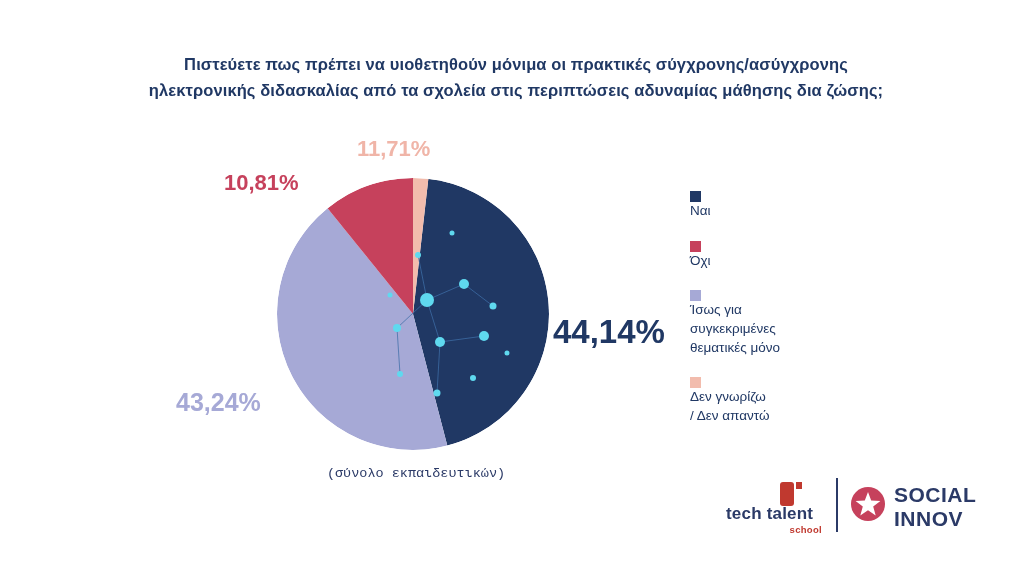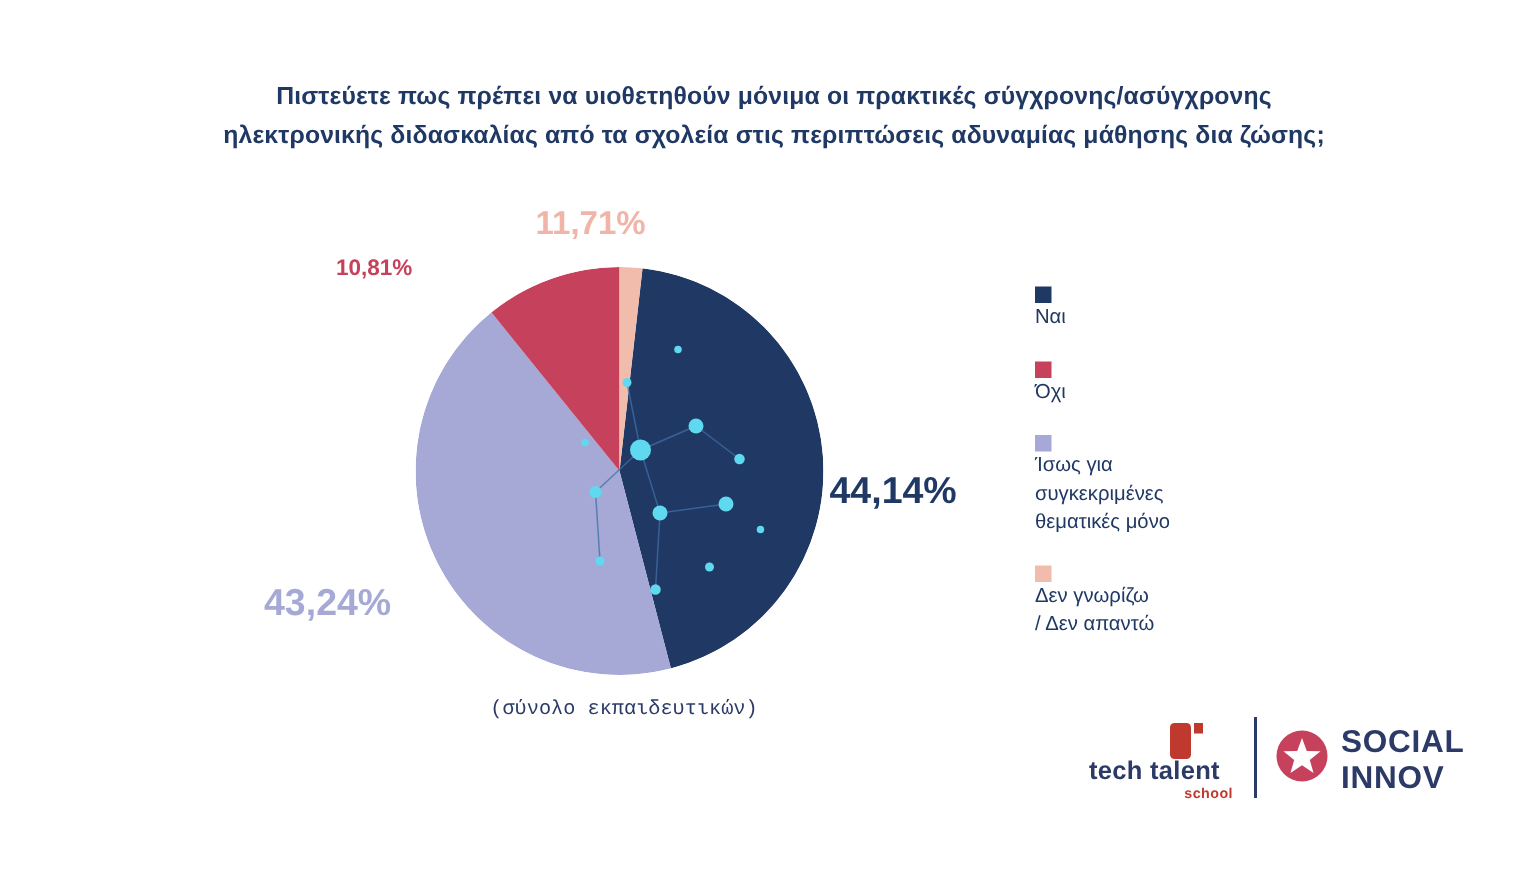--- a/index.html
+++ b/index.html
@@ -65,33 +65,33 @@
 
   
   .val-label {
     position: absolute;
     font-weight: bold;
     white-space: nowrap;
   }
   #val-0 { 
     left: 553px;
     top: 313px;
-    font-size: 25px;
+    font-size: 33px;
     color: #203864;
   }
   #val-1 { 
     left: 176px;
     top: 388px;
     font-size: 25px;
     color: #a6a9d6;
   }
   #val-2 { 
     left: 224px;
     top: 170px;
-    font-size: 15px;
+    font-size: 22px;
     color: #c6415c;
   }
   #val-3 { 
     left: 357px;
     top: 136px;
     font-size: 22px;
     color: #f0b5a8;
   }
 
   #sub-note {

